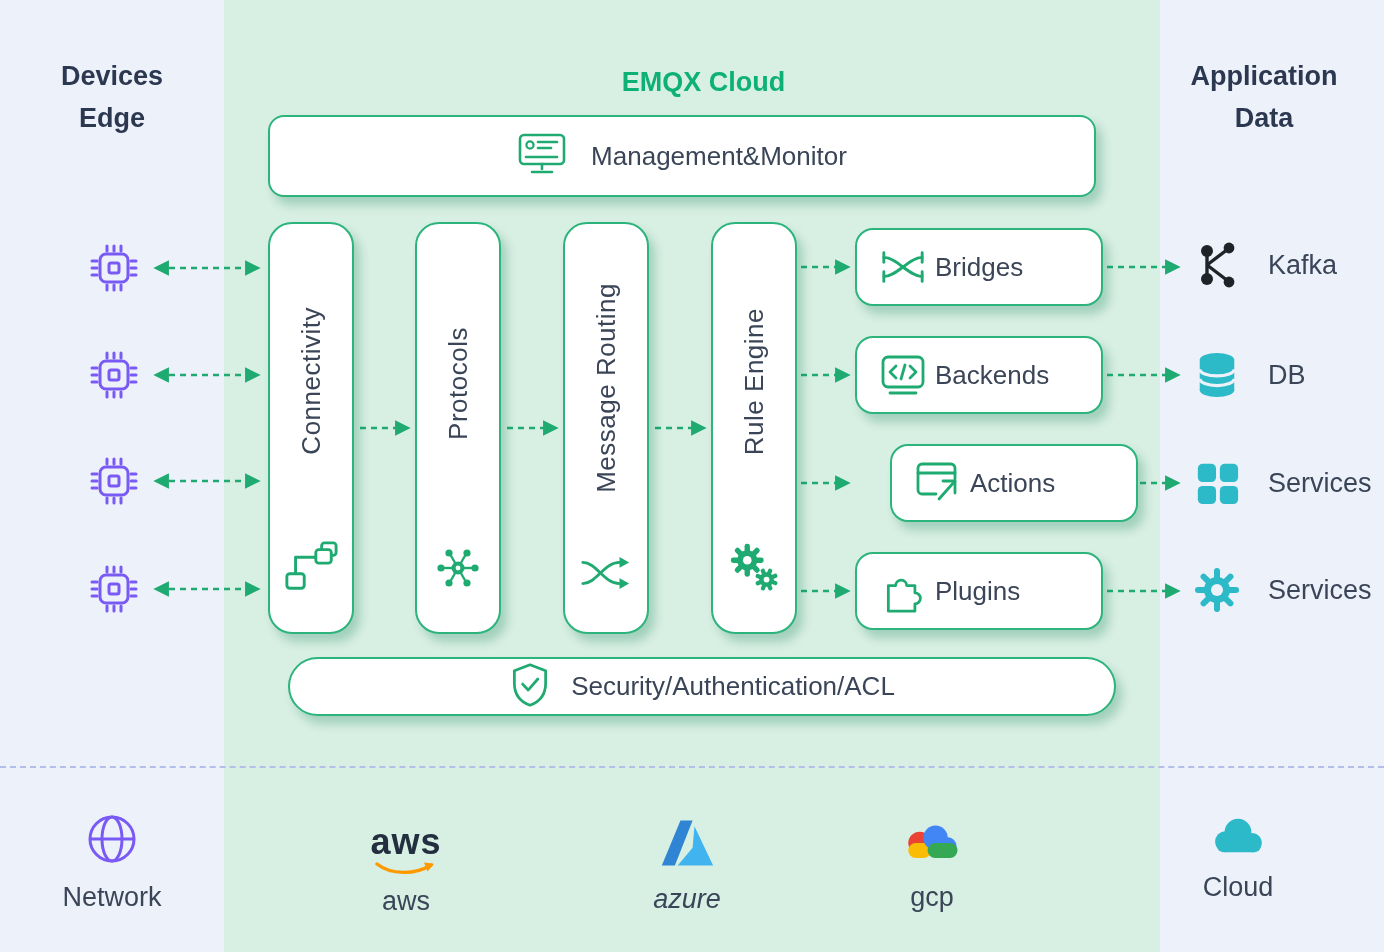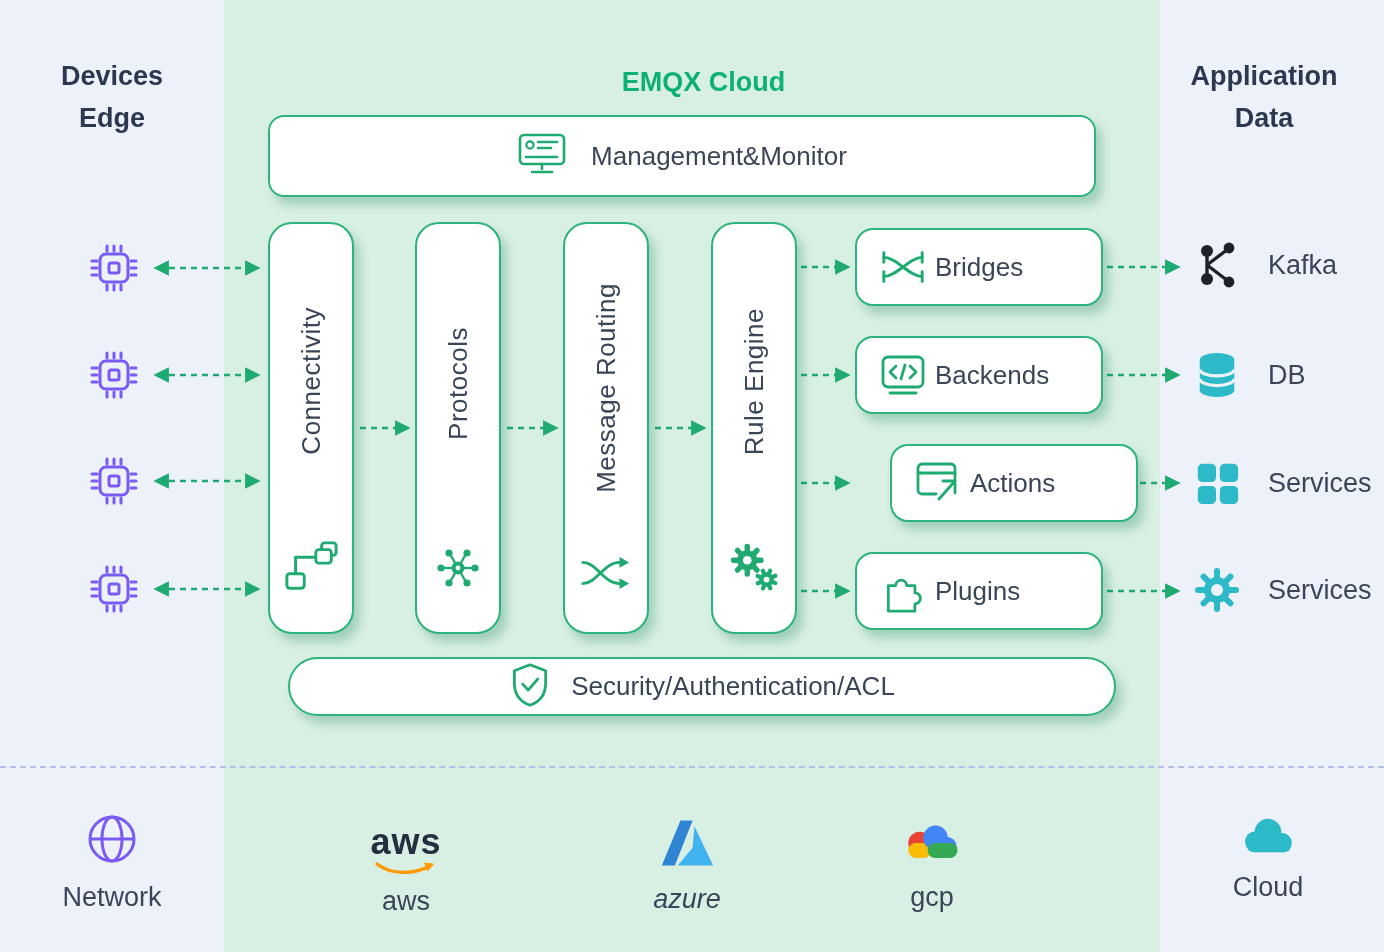--- a/index.html
+++ b/index.html
@@ -37,21 +37,21 @@
   .app { position:absolute; left:1188px; height:56px; display:flex; align-items:center; gap:22px; z-index:3; }
   .app-1 { top:237px; } .app-2 { top:347px; } .app-3 { top:455px; } .app-4 { top:562px; }
   .app-label { font-size:27px; color:#3a4557; white-space:nowrap; }
   .app-icon { display:flex; align-items:center; justify-content:center; width:58px; flex-shrink:0; }
 
   .bottom-item { position:absolute; display:flex; flex-direction:column; align-items:center; gap:12px; z-index:3; }
   .bi-network { left:52px; top:812px; width:120px; }
   .bi-aws { left:348px; top:824px; width:116px; gap:8px; }
   .bi-azure { left:632px; top:818px; width:110px;font-style:italic; }
   .bi-gcp { left:874px; top:822px; width:116px; }
-  .bi-cloud { left:1210px; top:814px; width:116px; }
+  .bi-cloud { left:1180px; top:814px; width:116px; }
   .bottom-label { font-size:27px; color:#3a4557; }
   .aws-logo { display:flex; flex-direction:column; align-items:center; gap:2px; }
   .aws-text { font-size:36px; font-weight:700; color:#232f3e; line-height:1; letter-spacing:1px; }
 </style>
 </head>
 <body>
 
 <div class="canvas">
 
   <div class="bg-center"></div>

